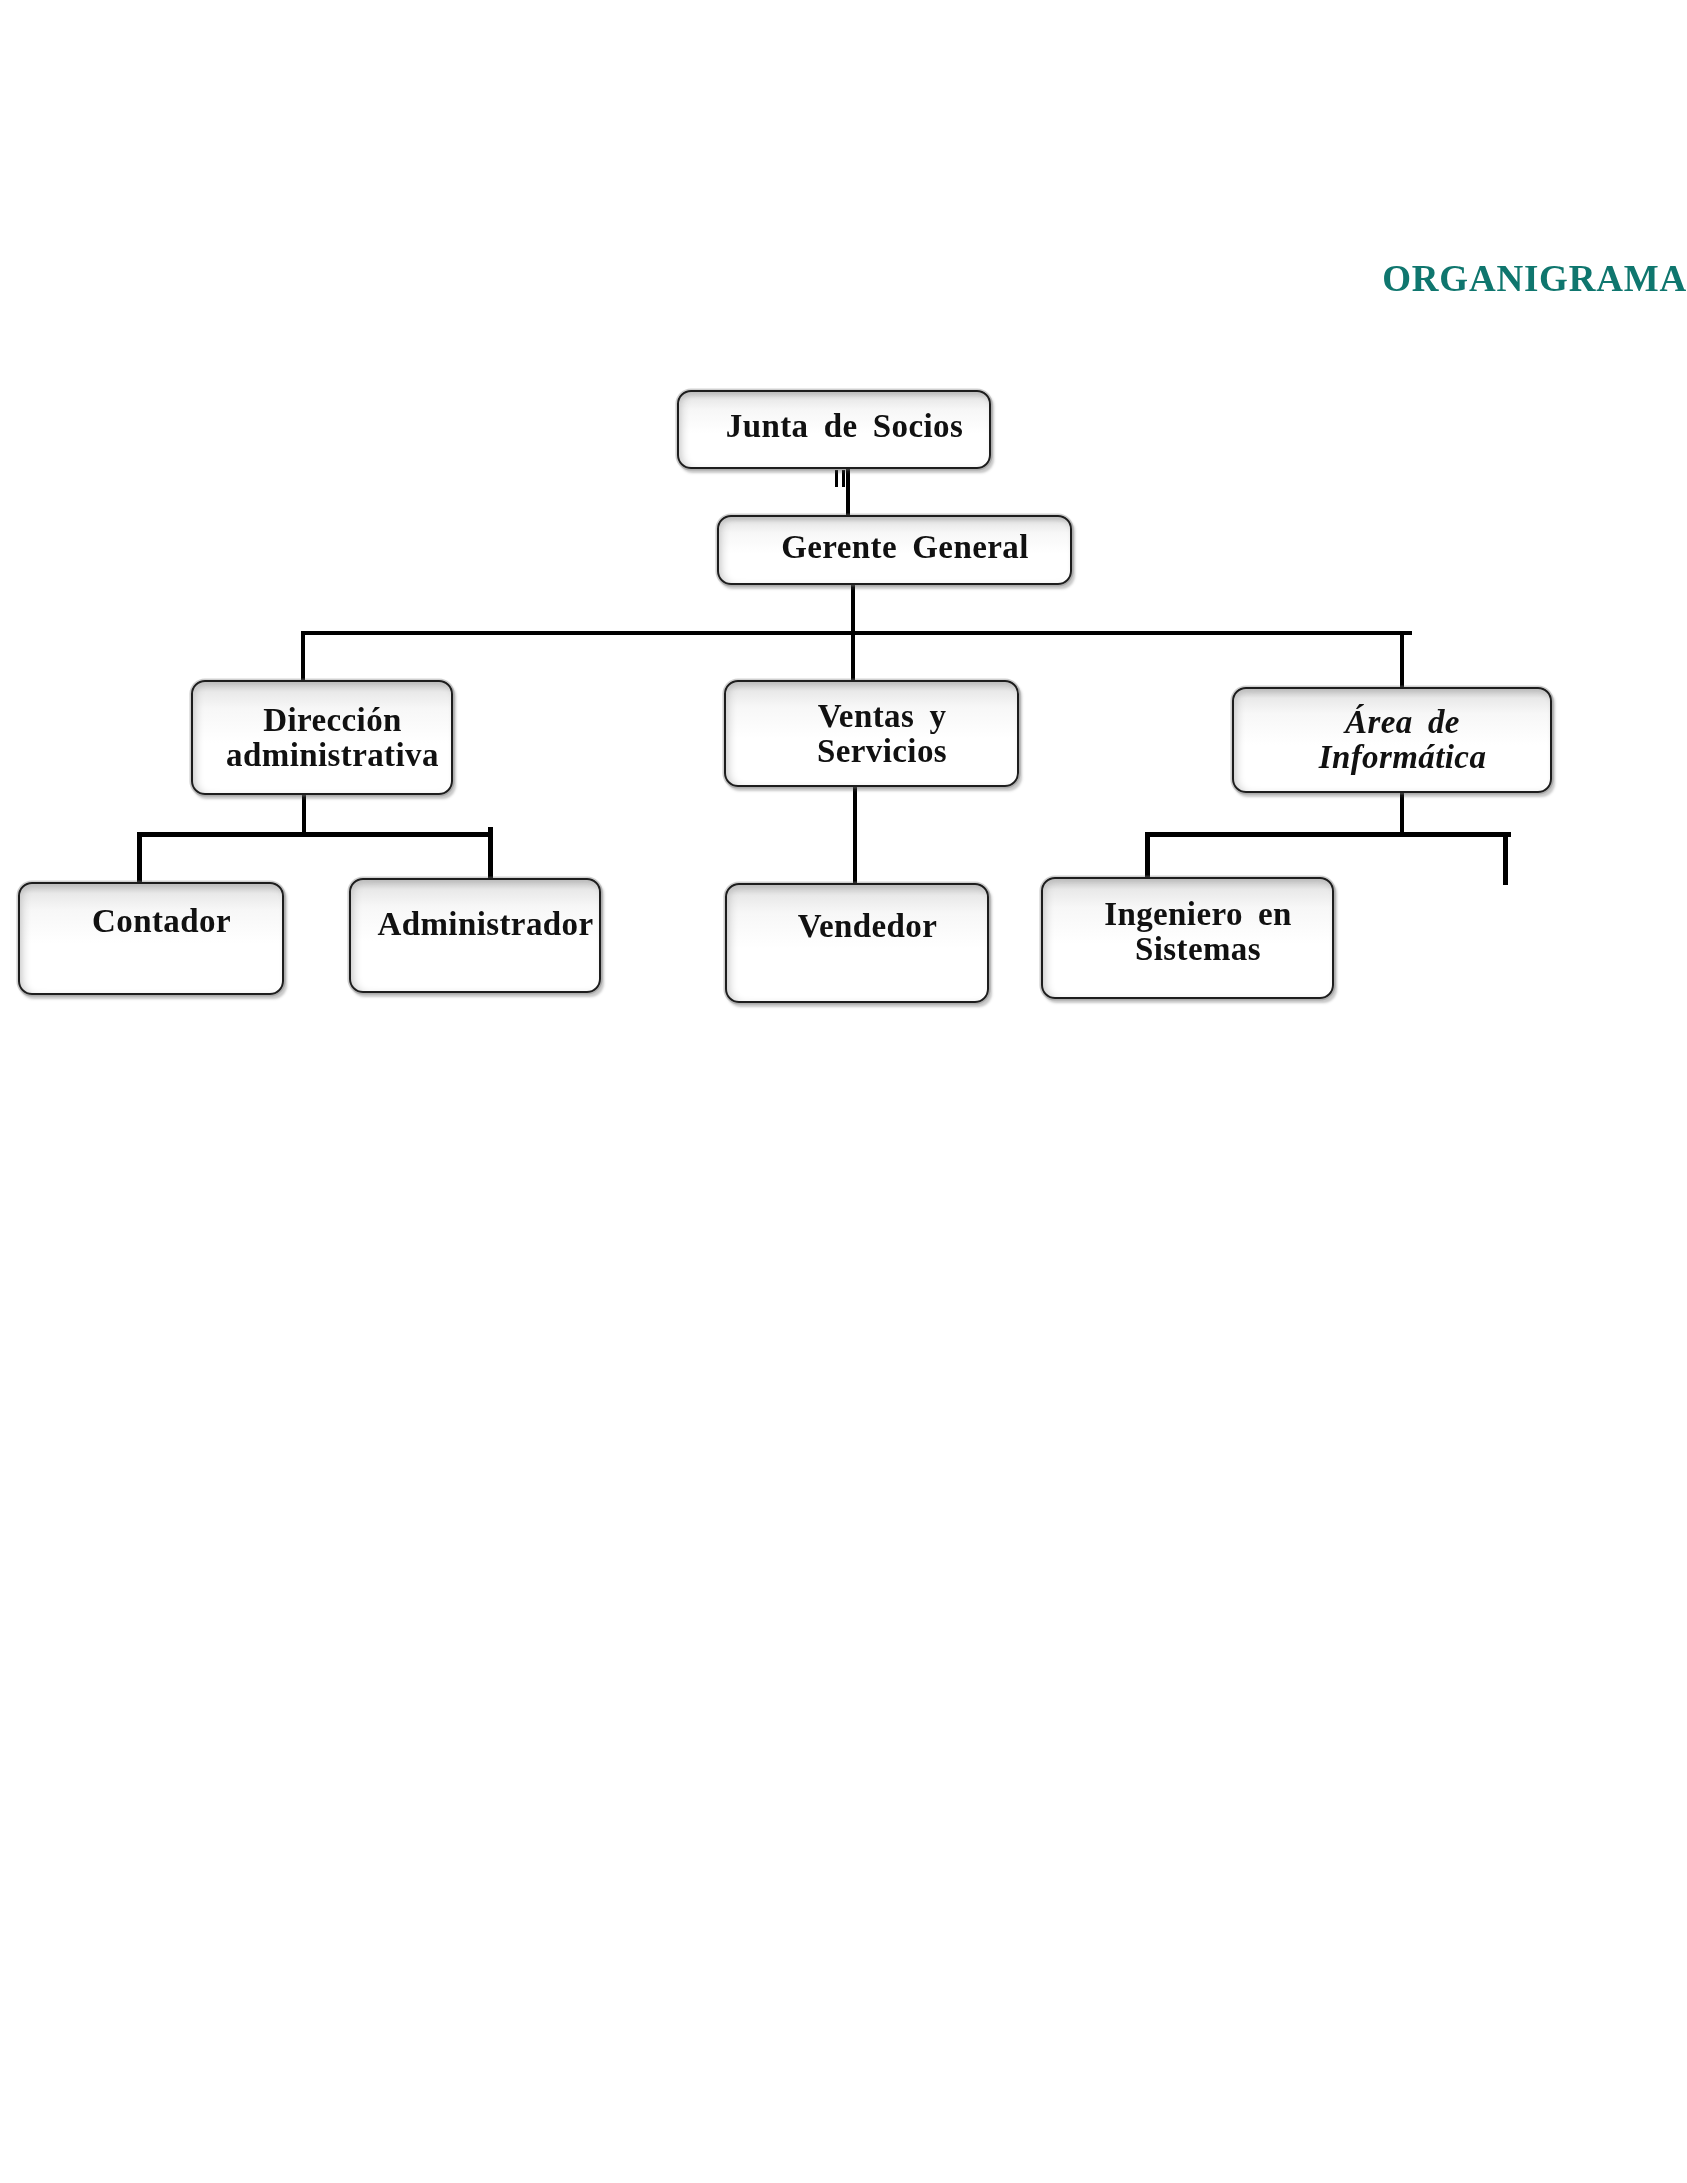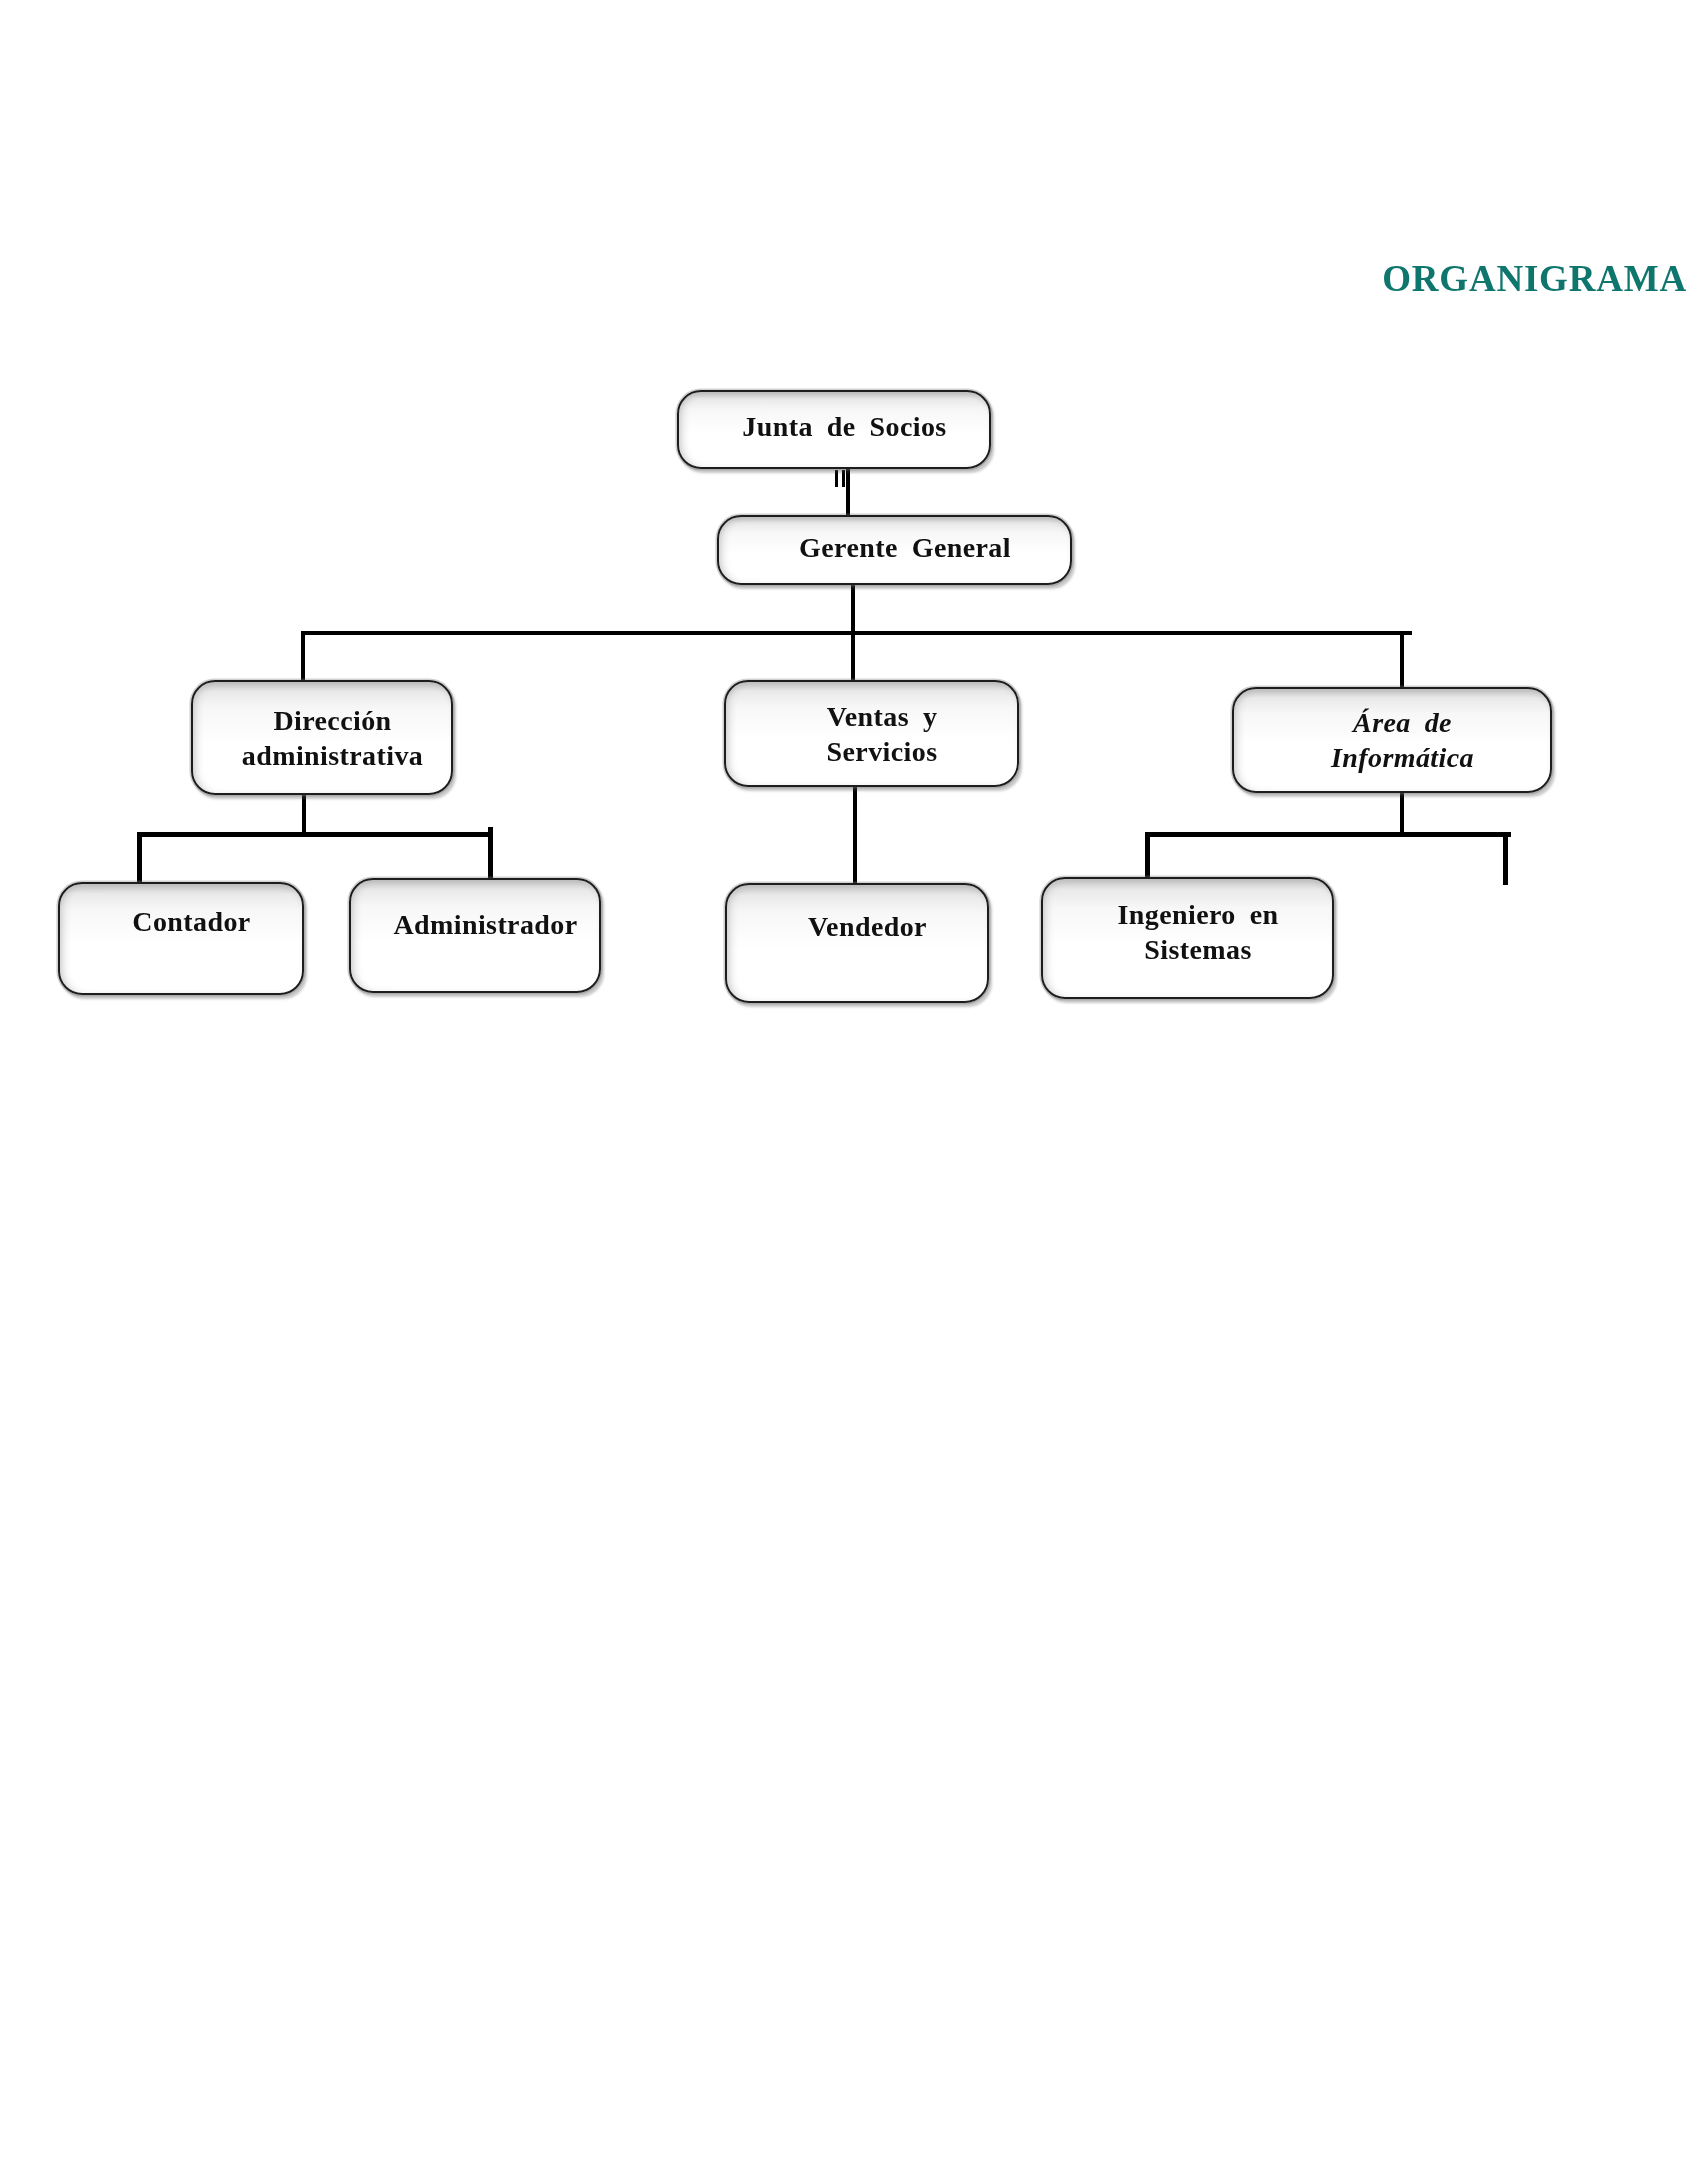--- a/index.html
+++ b/index.html
@@ -18,34 +18,34 @@
     text-align: right;
     font-size: 37px;
     font-weight: bold;
     letter-spacing: 0.8px;
     color: #0f766e;
   }
   .node {
     position: absolute;
     box-sizing: border-box;
     border: 2.5px solid #1d1d1d;
-    border-radius: 24px;
+    border-radius: 14px;
     background: linear-gradient(180deg, #c7c7c7 0%, #e9e9e9 9%, #f7f7f7 24%, #ffffff 55%);
     box-shadow:
       0 0 0 1.6px rgba(120,120,120,0.35),
       2.5px 3.3px 2.5px rgba(70,70,70,0.30),
       inset 6.6px 0 10px -5px #c2c2c2,
       inset 0 5px 6.6px -4.1px #b8b8b8;
     display: flex;
     flex-direction: column;
     justify-content: center;
     align-items: center;
     text-align: center;
     font-weight: bold;
-    font-size: 28px;
+    font-size: 33px;
     line-height: 35px;
     color: #111111;
     letter-spacing: 0.4px;
     word-spacing: 6.6px;
     padding-left: 21px;
   }
   .node .line { display: block; white-space: nowrap; }
   .conn {
     position: absolute;
     background: #000000;
@@ -100,21 +100,21 @@
   <div class="node" style="left:724px; top:680px; width:295px; height:107px;">
     <span class="line">Ventas y</span>
     <span class="line">Servicios</span>
   </div>
 
   <div class="node" style="left:1232px; top:687px; width:320px; height:106px;font-style:italic;">
     <span class="line">Área de</span>
     <span class="line">Informática</span>
   </div>
 
-  <div class="node" style="left:18px; top:882px; width:246px; height:113px; padding-bottom:35px;margin-left:40px;">
+  <div class="node" style="left:18px; top:882px; width:266px; height:113px; padding-bottom:35px;">
     <span class="line">Contador</span>
   </div>
 
   <div class="node" style="left:349px; top:878px; width:252px; height:115px; padding-bottom:21.4px;">
     <span class="line">Administrador</span>
   </div>
 
   <div class="node" style="left:725px; top:883px; width:264px; height:120px; padding-bottom:33px;">
     <span class="line">Vendedor</span>
   </div>

